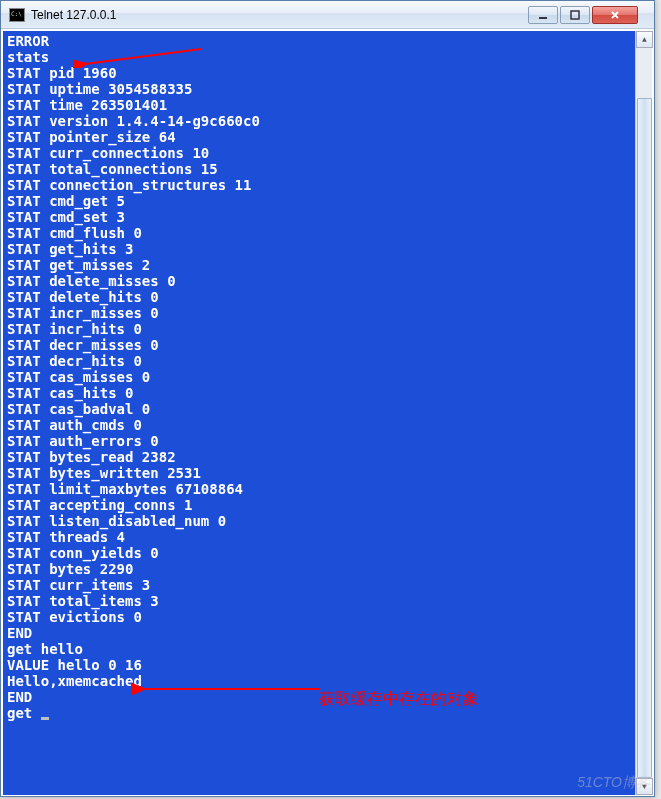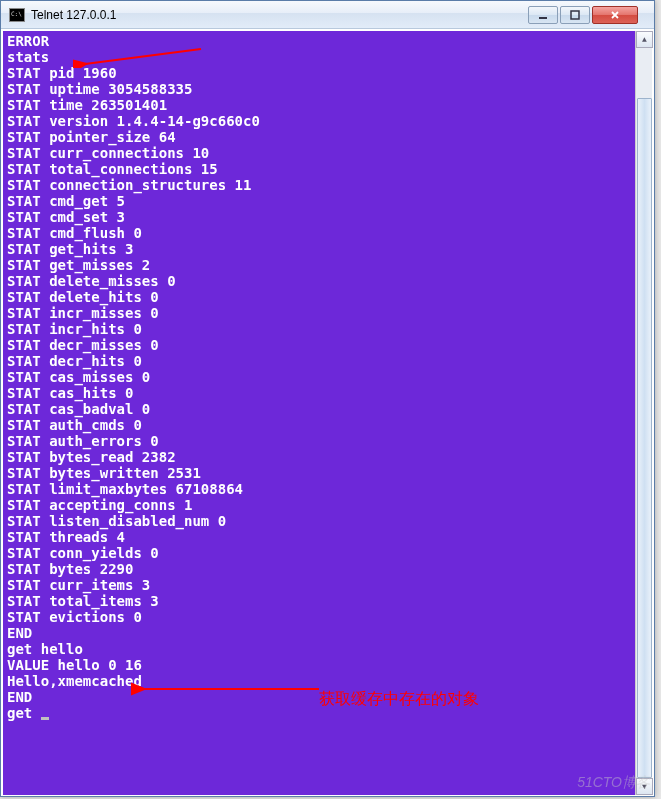--- a/index.html
+++ b/index.html
@@ -71,21 +71,21 @@
       cursor: pointer;
     }
     .tb-close {
       background: linear-gradient(to bottom, #f4a4a0 0%, #e4756d 49%, #d44b40 50%, #dc6258 100%);
       border-color: #a03028;
       color: #fff;
       width: 46px;
     }
     .tb-btn svg { width: 12px; height: 10px; }
     .terminal {
-      background: #6d28d9;
+      background: #1d4ed8;
       color: #fff;
       width: 634px;
       height: 764px;
       margin: 2px;
       padding: 2px 4px;
       font-family: "NSimSun", "SimSun", "Consolas", monospace;
       font-size: 14px;
       line-height: 16px;
       white-space: pre;
       overflow: hidden;

